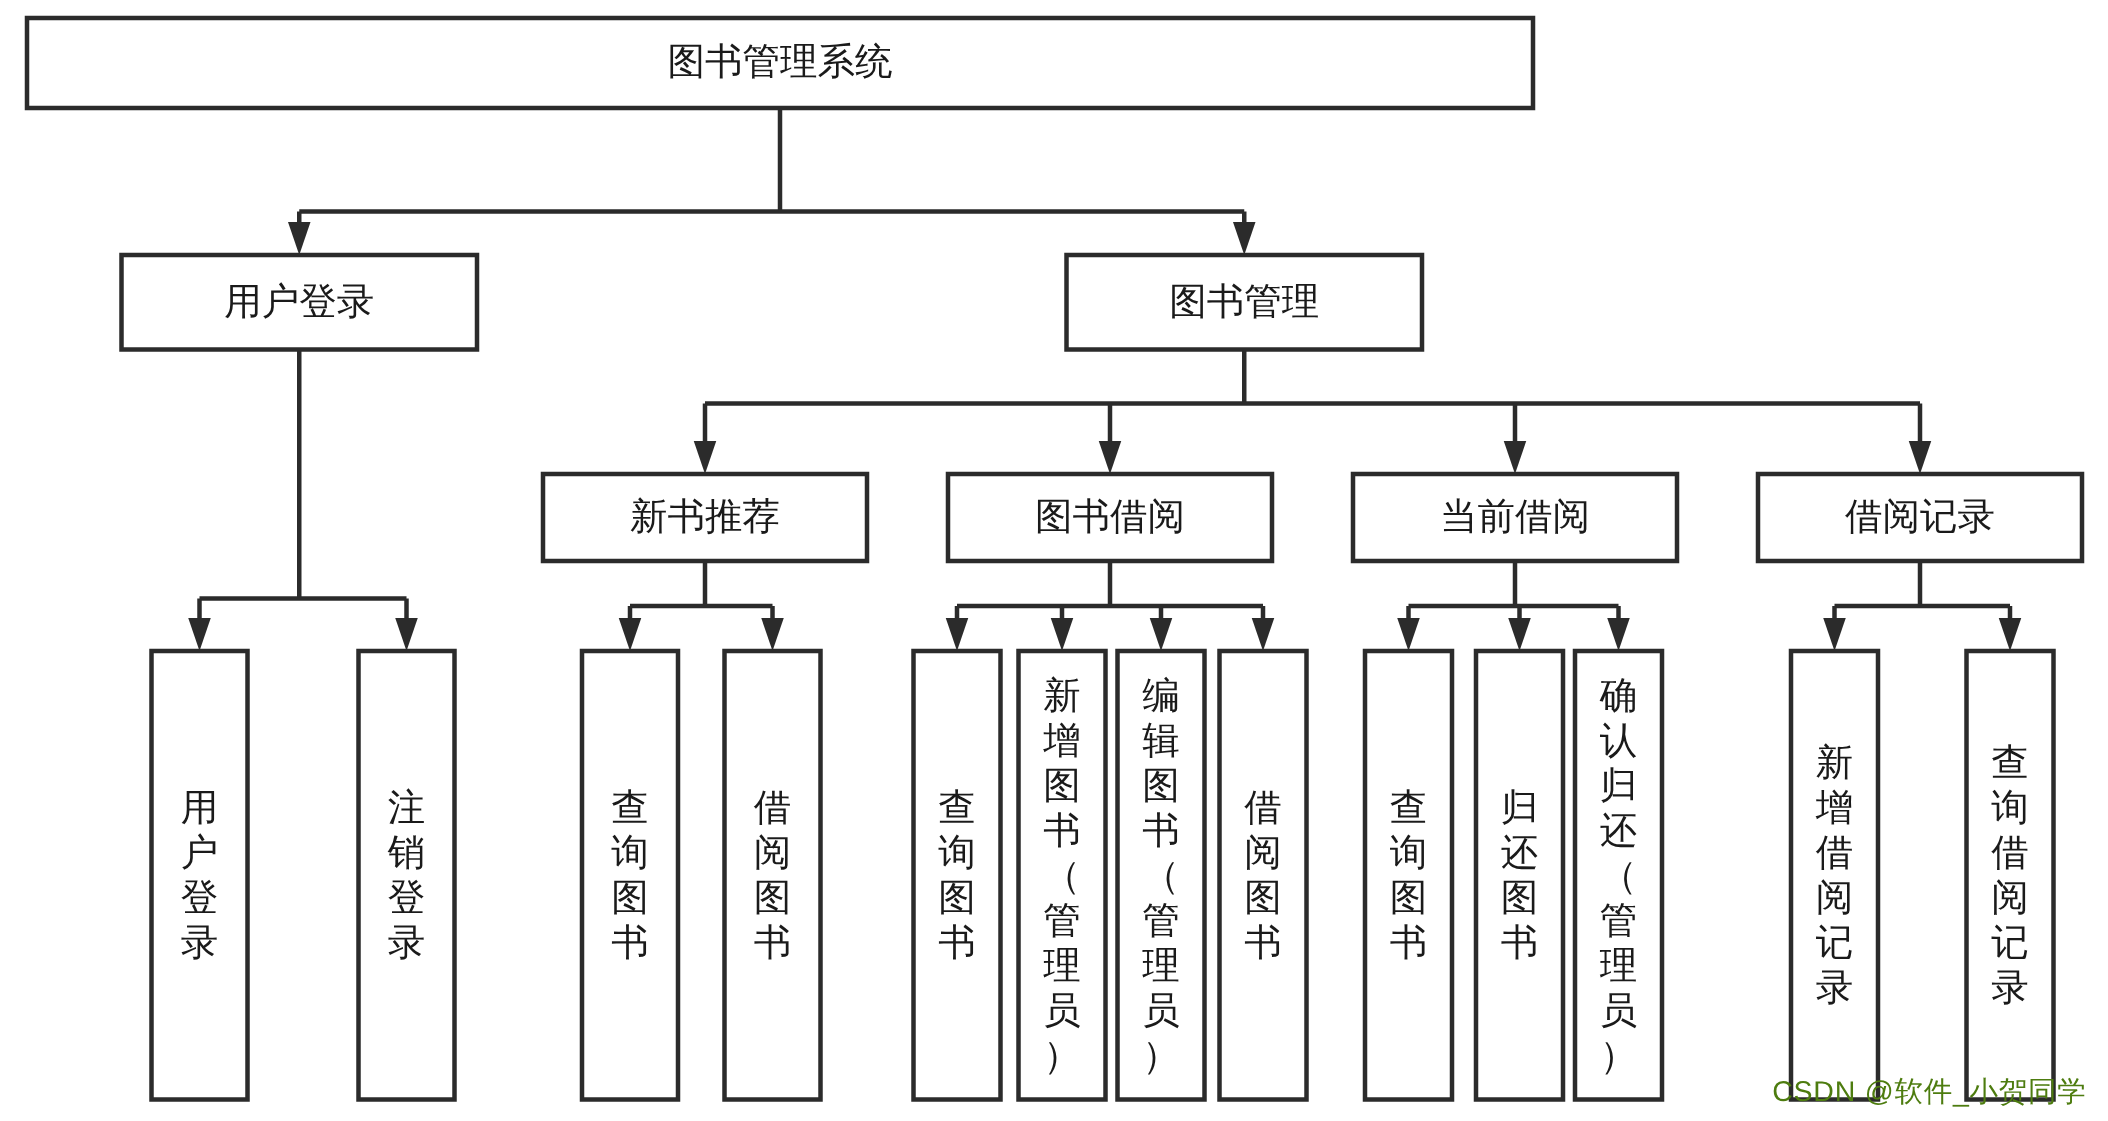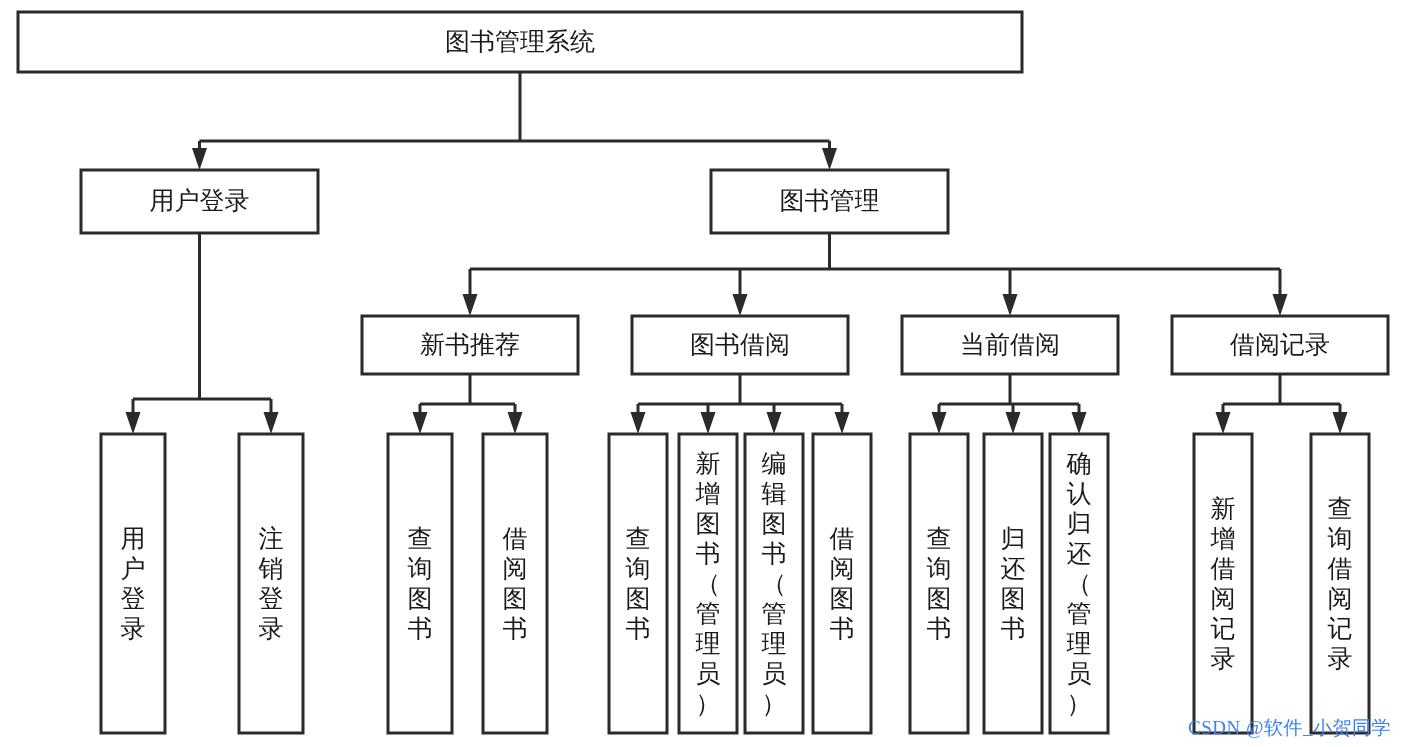--- a/index.html
+++ b/index.html
@@ -47,23 +47,23 @@
   .node-label-v {
     font-family: "Liberation Sans", "DejaVu Sans", sans-serif;
     font-size: 25px;
     fill: #1a1a1a;
     text-anchor: middle;
   }
   .watermark {
     position: absolute;
     right: 14px;
     bottom: 6px;
-    font-family: Liberation Serif, serif;
+    font-family: Liberation Sans, sans-serif;
     font-size: 19px;
-    color: #3b82f6;
+    color: #4d7c0f;
     white-space: nowrap;
     letter-spacing: 0.5px;
     pointer-events: none;
   }
 </style>
 </head>
 <body>
 
 <svg id="diagram" viewBox="0 0 1405 747">
     <g>

